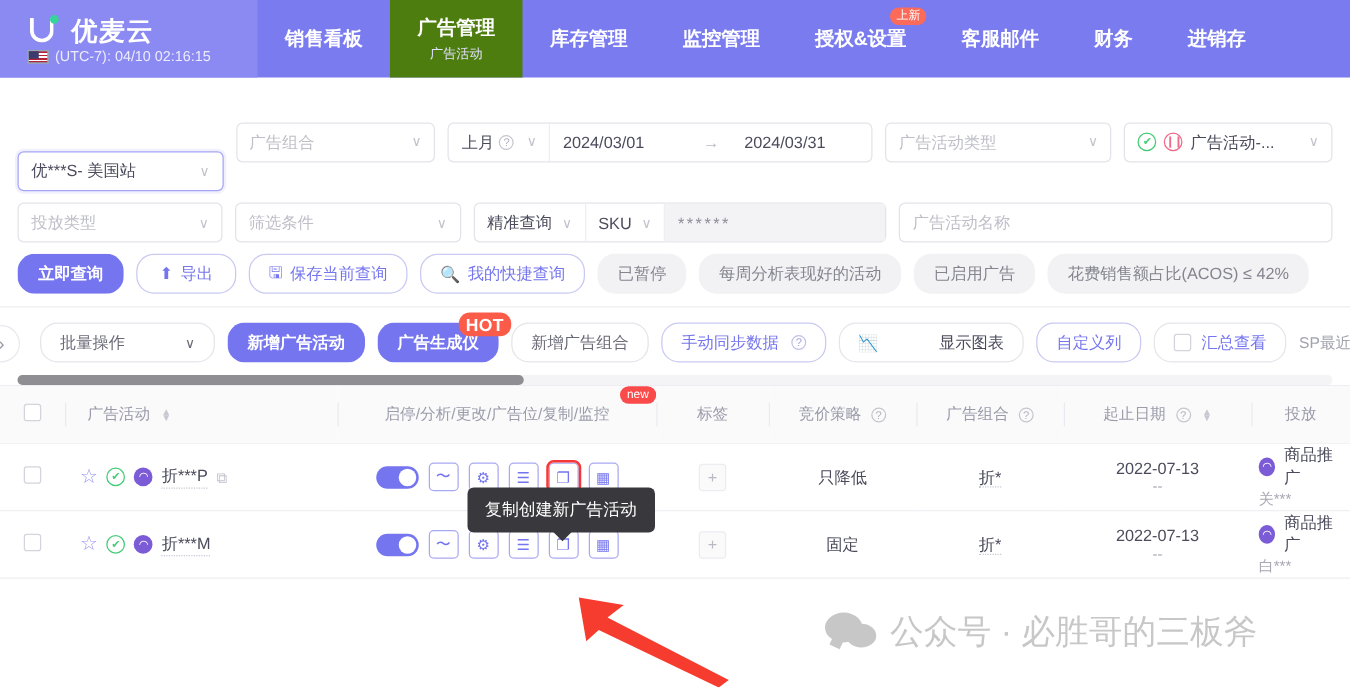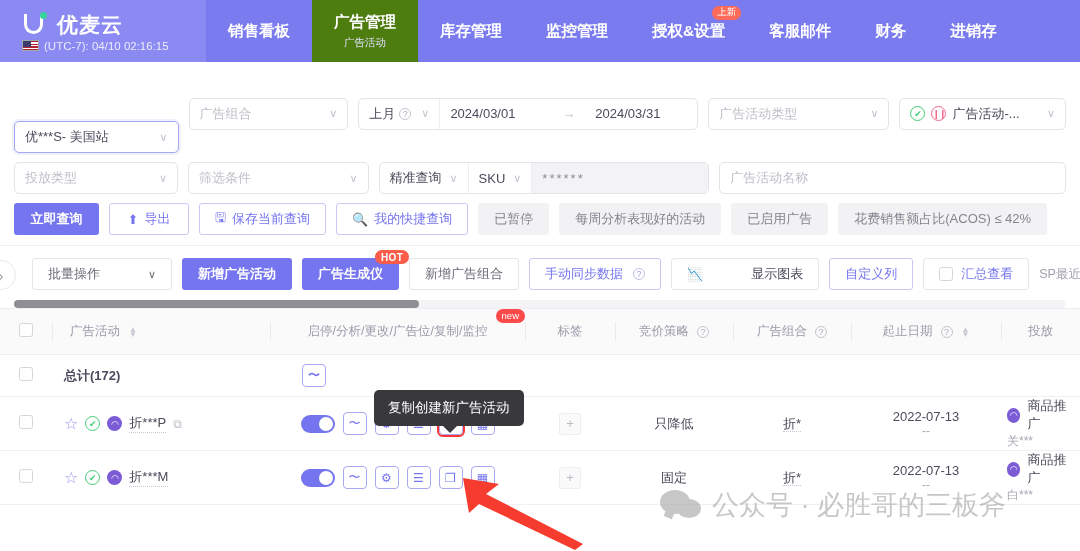--- a/index.html
+++ b/index.html
@@ -59,21 +59,21 @@
   .navitems { display:flex; align-items:stretch; flex:1; }
   .navitem {
     display:flex;flex-direction:column;align-items:center;justify-content:center;
     color:#ffffff;font-size:15.5px;font-weight:bold;
     padding:0 22px;position:relative;white-space:nowrap;
   }
   .navitem.active { background:#4d7c0f;font-family:Liberation Mono, monospace; }
   .navitem .subtxt { font-size:10.5px;font-weight:normal;color:#e2e1fd;margin-top:3px;}
   .navitem .badge-new {
     position:absolute;top:6px;right:6px;background:#fc6a5a;color:#fff;
-    font-size:9.5px;font-weight:normal;border-radius:7px;padding:1px 5px;line-height:1.25;font-family:Liberation Mono, monospace;
+    font-size:9.5px;font-weight:normal;border-radius:7px;padding:1px 5px;line-height:1.25;
   }
 
   
   .panel { padding:12px 14px 0 14px; background:#fff; }
   .frow { display:flex; gap:10px; align-items:center; margin-bottom:9px; }
 
   .fld {
     height:32px;border:1px solid #e3e3ea;border-radius:5px;background:#fff;
     display:flex;align-items:center;padding:0 10px;color:#b9b9c4;font-size:13px;
     position:relative;
@@ -90,37 +90,37 @@
   .segment { display:flex;align-items:center;border:1px solid #e3e3ea;border-radius:5px;height:32px;background:#fff; }
   .segpart { display:flex;align-items:center;padding:0 10px;height:100%;color:#4b4b5c;font-size:13px;white-space:nowrap;}
   .segsep { width:1px;height:100%;background:#ededf2; }
   .segpart.pwd { background:#f3f3f6; letter-spacing:2px; color:#8d8d9a; }
 
   .ico-check { width:15px;height:15px;border-radius:50%;border:1.6px solid #44cc77;color:#44cc77;font-size:9px;display:flex;align-items:center;justify-content:center;}
   .ico-pause { width:15px;height:15px;border-radius:50%;border:1.6px solid #f06a8a;color:#f06a8a;font-size:9px;display:flex;align-items:center;justify-content:center;font-weight:bold;letter-spacing:-1px;}
 
   
   .btn {
-    height:32px;border-radius:3px;display:inline-flex;align-items:center;justify-content:center;
+    height:32px;border-radius:14px;display:inline-flex;align-items:center;justify-content:center;
     gap:6px;padding:0 15px;font-size:13px;white-space:nowrap;border:1px solid transparent;cursor:pointer;
   }
   .btn-primary { background:#7575ef;color:#fff;font-weight:bold; }
   .btn-outline { background:#fff;border-color:#c9c9f2;color:#7575ef; }
   .btn-grey { background:#f2f2f5;color:#85858f;border-color:#f2f2f5; }
 
   
   .toolbar-wrap { border-top:1px solid #eeeef2; margin-top:3px; padding:12px 14px 10px 32px; display:flex; align-items:center; gap:10px; position:relative;}
   .collapse-tab {
     position:absolute;left:-14px;top:14px;width:30px;height:30px;border-radius:50%;
     border:1px solid #e9e9ef;background:#fff;display:flex;align-items:center;justify-content:center;
     color:#9a9aa6;font-size:15px;
   }
   .btn-hot { position:relative; }
   .hot-badge {
-    position:absolute;top:-9px;right:-11px;background:#fb5c4a;color:#fff;font-size:10px;
+    position:absolute;top:-9px;right:-11px;background:#fb5c4a;color:#fff;font-size:14px;
     border-radius:9px;padding:1.5px 6px;font-weight:bold;letter-spacing:.3px;
   }
   .btn-plain { background:#fff;border:1px solid #e5e5ea;color:#4b4b5c;gap:48px; }
   .chk-box { width:14px;height:14px;border:1px solid #d4d4dc;border-radius:2.5px;display:inline-block;background:#fff;}
   .sp-update { color:#a2a2ae;font-size:12.5px;white-space:nowrap; }
 
   
   .hscroll { height:8px;background:#f4f4f6;margin:0 14px 0 14px;border-radius:4px;position:relative;}
   .hscroll .thumb { position:absolute;left:0;top:0;height:8px;width:405px;background:#8e8e93;border-radius:4px;}
 
@@ -449,36 +449,20 @@
         <span class="colsep"></span>
         <div class="th-inner">
             <span>投放</span>
           </div>
       </th>
     </tr>
   </thead>
 
   <tbody>
 
-    <tr class="row-total">
-      <td><span class="chk-box"></span></td>
-      <td class="cell-left" style="padding-left:12px">
-        <span>总计(172)</span>
-      </td>
-      <td>
-        <div class="actions" style="justify-content:flex-start;padding-left:26px">
-          <span class="iconbtn">〜</span>
-        </div>
-      </td>
-      <td></td>
-      <td></td>
-      <td></td>
-      <td></td>
-      <td></td>
-    </tr>
 
     <tr>
       <td><span class="chk-box"></span></td>
       <td class="cell-left" style="padding-left:12px">
         <div class="cellflex">
           <span class="star">☆</span>
           <span class="mini-check">✔</span>
           <span class="mini-sp">◠</span>
           <span class="camp-name">折***P</span>
           <span class="copy-sm">⧉</span>

